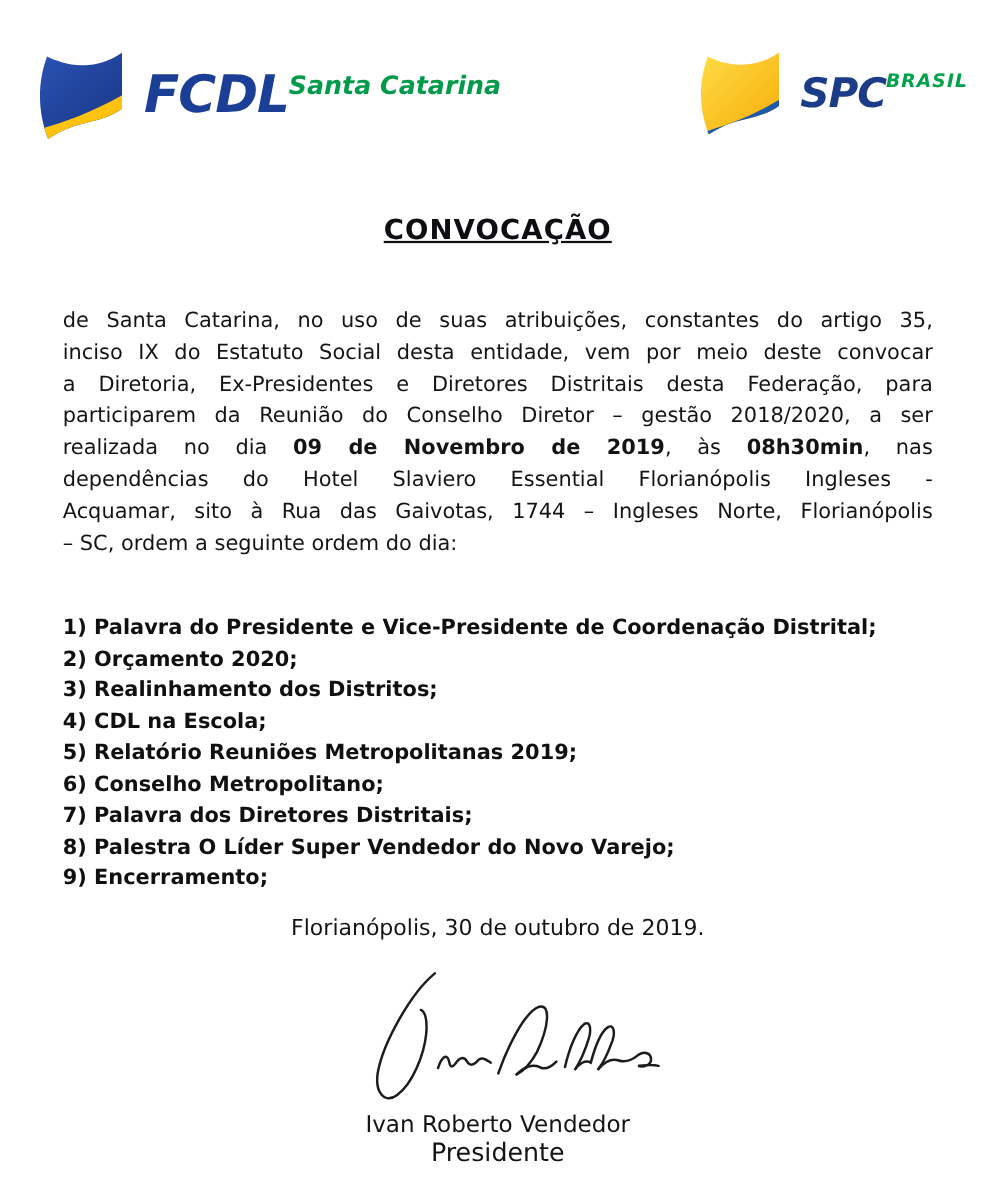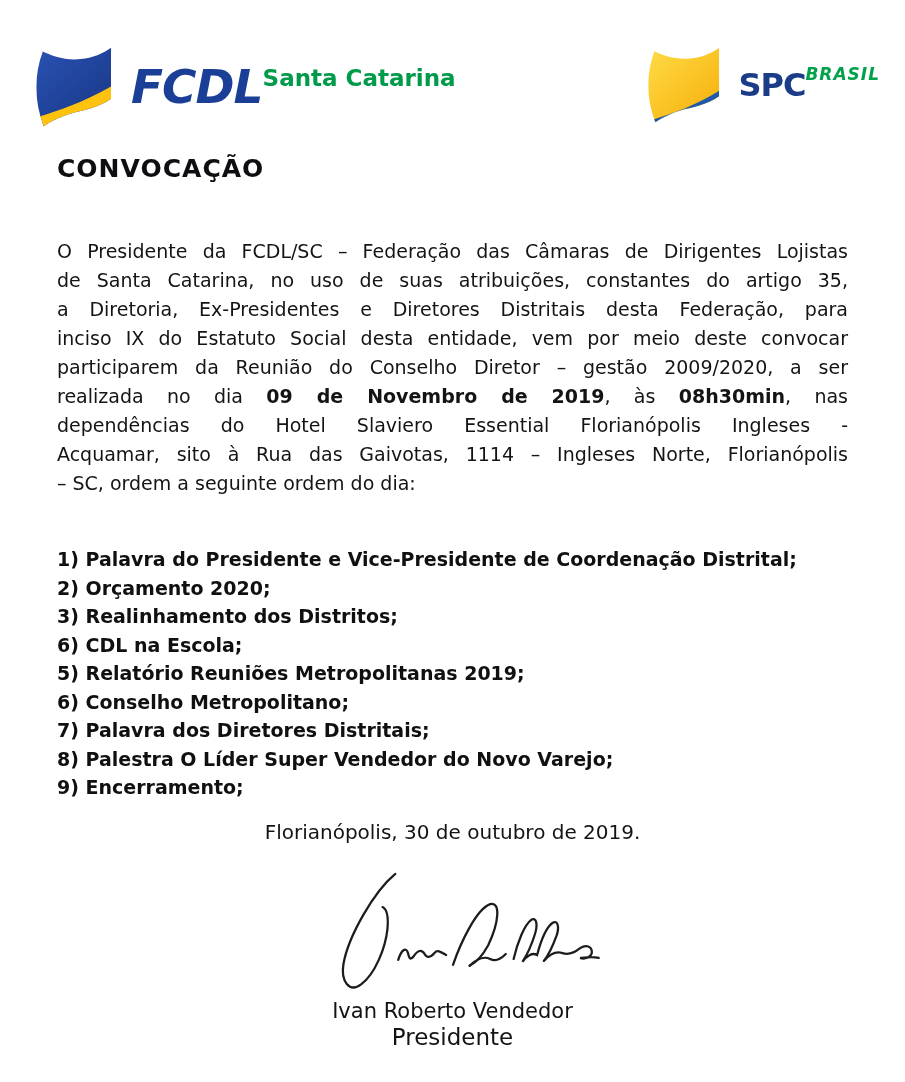--- a/index.html
+++ b/index.html
@@ -14,31 +14,31 @@
 
   
   .header { display: flex; justify-content: space-between; align-items: flex-start; height: 96px; margin: 0 -32px 0 -30px; }
   .logo { display: flex; align-items: center; gap: 8px; }
   .flag-svg { display: block; }
   .logo-text { display: flex; flex-direction: row; justify-content: center; }
   .fcdl-acronym {
     font-weight: bold; font-style: italic; font-size: 47px; line-height: 44px;
     letter-spacing: -1px;
   }
-  .fcdl-sub { font-weight: bold; font-size: 23px; line-height: 26px; }
+  .fcdl-sub { font-weight: bold; font-style: italic; font-size: 23px; line-height: 26px; }
   .spc-acronym {
-    font-weight: bold; font-size: 32px; line-height: 42px;
+    font-weight: bold; font-style: italic; font-size: 37px; line-height: 42px;
     letter-spacing: -1px;
   }
   .spc-sub { font-weight: bold; font-style: italic; font-size: 17px; line-height: 20px; letter-spacing: 1px; }
 
   
   .doc-title {
-    text-align: left; font-weight: bold; font-size: 25px; letter-spacing: 1px;
-    margin-top: 16px; color: #0d0d12;
+    text-align: center; font-weight: bold; font-size: 25px; letter-spacing: 1px;
+    margin-top: 56px; color: #0d0d12; text-decoration: underline;
   }
 
   
   .body-text { margin-top: 54px; font-size: 19px; line-height: 29px; color: #141414; }
   .jline { text-align: justify; text-align-last: justify; }
   .jline.last { text-align-last: left; }
   .jline b { font-weight: bold; }
 
   
   .agenda { margin-top: 47px; font-size: 19px; line-height: 28.5px; font-weight: bold; color: #101010; }
@@ -104,36 +104,35 @@
         <div class="spc-acronym" style="color:#1b3c87">SPC</div>
         <div class="spc-sub" style="color:#00a14b">BRASIL</div>
       </div>
     </div>
 
   </div>
 
   <div class="doc-title">CONVOCAÇÃO</div>
 
   <div class="body-text">
-    <div class="jline">O Presidente da FCDL/SC – Federação das Câmaras de Dirigentes Lojistas</div>
     <div class="jline">de Santa Catarina, no uso de suas atribuições, constantes do artigo 35,</div>
+    <div class="jline">inciso IX do Estatuto Social desta entidade, vem por meio deste convocar</div>
     <div class="jline">a Diretoria, Ex-Presidentes e Diretores Distritais  desta Federação, para</div>
-    <div class="jline">inciso IX do Estatuto Social desta entidade, vem por meio deste convocar</div>
-    <div class="jline">participarem da Reunião do Conselho Diretor – gestão 2009/2020, a ser</div>
+    <div class="jline">participarem da Reunião do Conselho Diretor – gestão 2018/2020, a ser</div>
     <div class="jline"><span>realizada no dia </span><b>09 de Novembro de  2019</b><span>, às </span><b>08h30min</b><span>, nas</span></div>
     <div class="jline">dependências do Hotel Slaviero Essential Florianópolis Ingleses -</div>
-    <div class="jline">Acquamar, sito à  Rua  das Gaivotas, 1114 – Ingleses Norte, Florianópolis</div>
+    <div class="jline">Acquamar, sito à  Rua  das Gaivotas, 1744 – Ingleses Norte, Florianópolis</div>
     <div class="jline last">– SC,  ordem a seguinte ordem do dia:</div>
   </div>
 
   <div class="agenda">
     <div class="agenda-item">1) Palavra do Presidente e Vice-Presidente de Coordenação Distrital;</div>
     <div class="agenda-item">2) Orçamento 2020;</div>
     <div class="agenda-item">3) Realinhamento dos Distritos;</div>
-    <div class="agenda-item">6) CDL na Escola;</div>
+    <div class="agenda-item">4) CDL na Escola;</div>
     <div class="agenda-item">5) Relatório Reuniões Metropolitanas 2019;</div>
     <div class="agenda-item">6) Conselho Metropolitano;</div>
     <div class="agenda-item">7) Palavra dos Diretores Distritais;</div>
     <div class="agenda-item">8) Palestra O Líder Super Vendedor do Novo Varejo;</div>
     <div class="agenda-item">9) Encerramento;</div>
   </div>
 
   <div class="date-line">Florianópolis, 30 de outubro de 2019.</div>
 
   <div class="signature-wrap">

